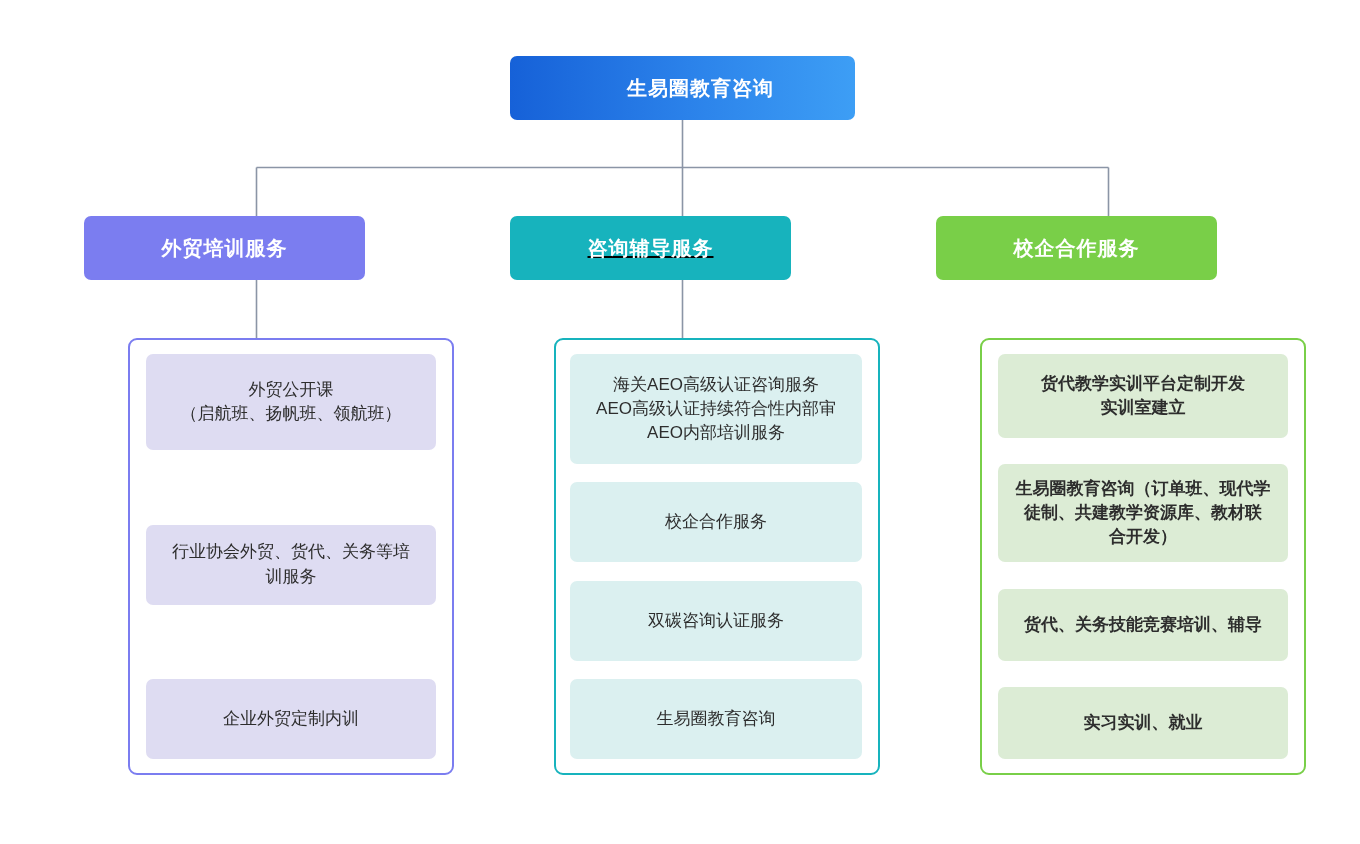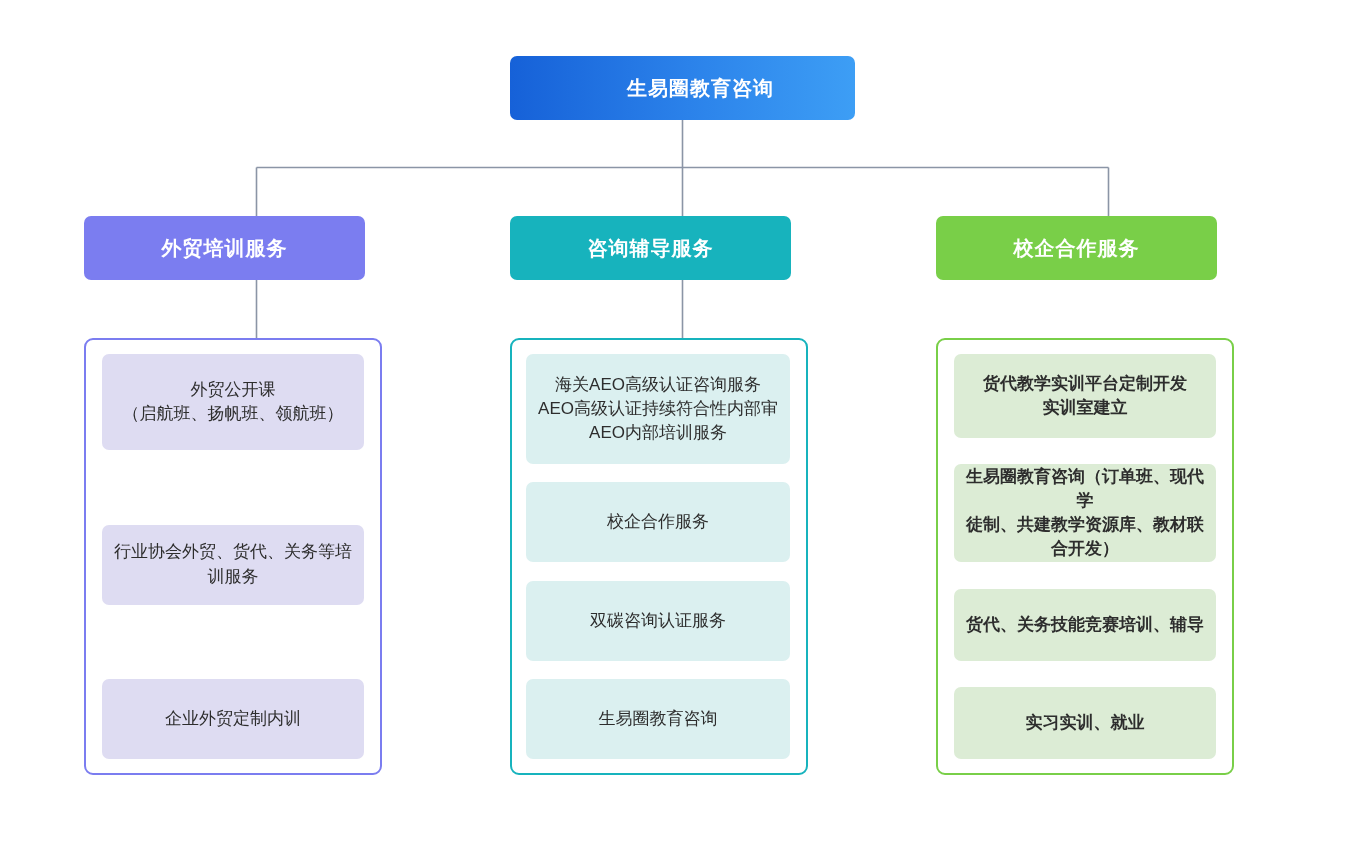--- a/index.html
+++ b/index.html
@@ -65,37 +65,38 @@
     justify-content: center;
     box-sizing: border-box;
   }
   .col-header-label {
     color: #ffffff;
     font-size: 20px;
     font-weight: bold;
     letter-spacing: 1px;
   }
   .col-header.c0 { left: 84px;  background: #7b7df0; }
-  .col-header.c1 { left: 510px; background: #17b3bd; }
+  .col-header.c1 { left: 510px; background: #17b3bd; text-decoration: underline; }
   .col-header.c2 { left: 936px; background: #79cf48; }
 
   
   .panel {
     position: absolute;
     top: 338px;
-    width: 298px;
+    width: 326px;
     height: 437px;
     border-radius: 9px;
     border: 2px solid #cccccc;
     box-sizing: border-box;
     background: #ffffff;
     display: flex;
     flex-direction: column;
     justify-content: space-between;
     padding: 14px 16px;
+    margin-left: 44px;
   }
   .panel.c0 { left: 84px;  border-color: #7b7df0; }
   .panel.c1 { left: 510px; border-color: #17b3bd; padding-left: 14px; }
   .panel.c2 { left: 936px; border-color: #79cf48; }
 
   
   .item {
     border-radius: 7px;
     display: flex;
     align-items: center;

